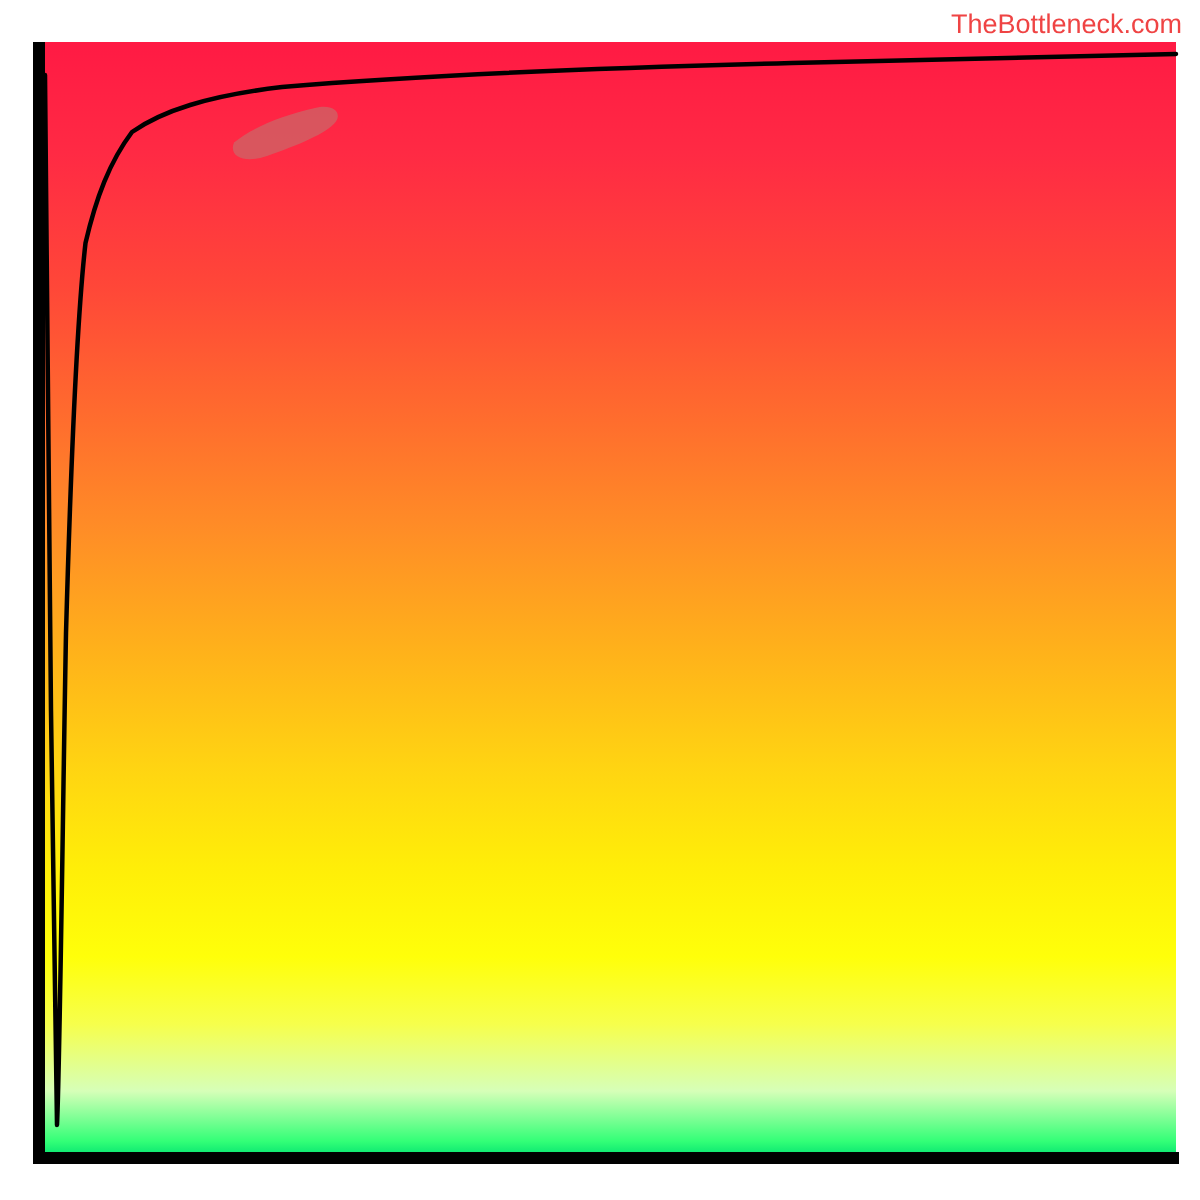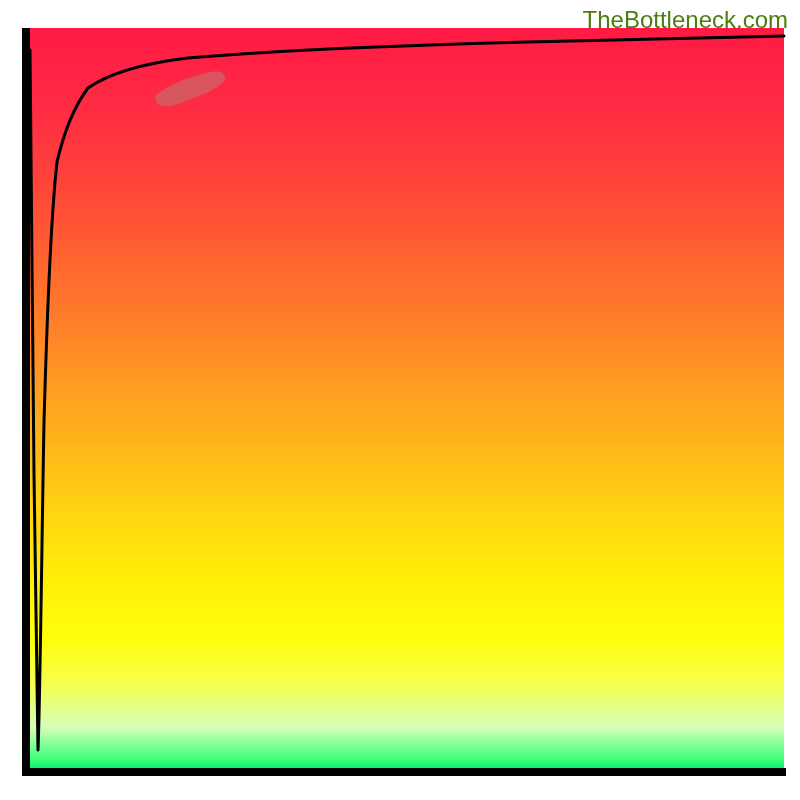--- a/index.html
+++ b/index.html
@@ -8,22 +8,22 @@
     height: 800px;
     background: #ffffff;
     font-family: Arial, Helvetica, sans-serif;
     position: relative;
     overflow: hidden;
   }
   .watermark {
     position: absolute;
     top: 6px;
     right: 12px;
-    color: #4d7c0f;
-    font-size: 24px;
+    color: #ef4444;
+    font-size: 18px;
     font-family: Arial, sans-serif;
     z-index: 50;
   }
   .plot-region {
     position: absolute;
     left: 28px;
     top: 28px;
     width: 756px;
     height: 744px;
   }

